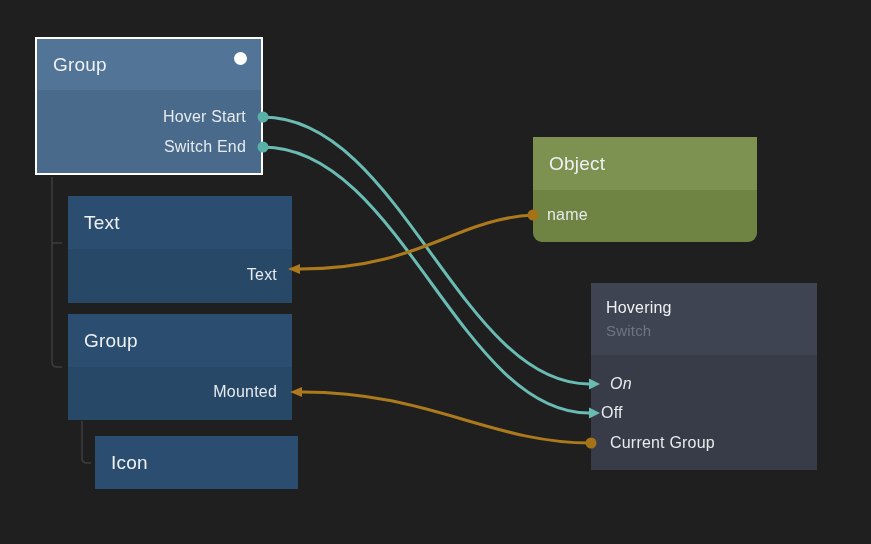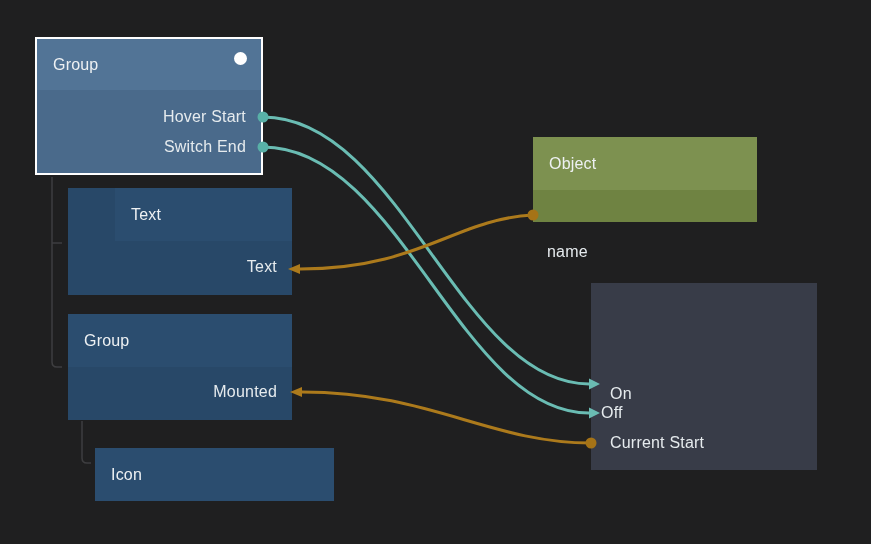--- a/index.html
+++ b/index.html
@@ -4,21 +4,21 @@
 <style>
   html,body{margin:0;padding:0;background:#151515;}
   #canvas{
     position:relative;width:871px;height:544px;overflow:hidden;
     background:#1f1f20;
     font-family:"Liberation Sans","DejaVu Sans",sans-serif;
   }
   .node{position:absolute;box-sizing:border-box;z-index:2;}
   .node .header{display:flex;align-items:center;position:relative;}
   .node .title{
-    color:#eef1f3;font-size:16px;letter-spacing:.2px;padding-left:16px;
+    color:#eef1f3;font-size:19px;letter-spacing:.2px;padding-left:16px;
   }
   .node .subtitle{color:#6d7583;font-size:15px;letter-spacing:.2px;}
   .port{
     position:absolute;height:20px;line-height:20px;
     color:#e6ebee;font-size:16px;letter-spacing:.2px;white-space:nowrap;
   }
   .port.right{right:15px;text-align:right;}
   .port.left{left:15px;text-align:left;}
 
   
@@ -31,42 +31,42 @@
     position:absolute;right:14px;top:13px;width:13px;height:13px;
     border-radius:50%;background:#ffffff;
   }
   #node-group-selected .p0{top:68px;}
   #node-group-selected .p1{top:98px;}
 
   
   .blue{background:#284868;}
   .blue .header{background:#2b4d6f;}
 
-  #node-text{left:68px;top:188px;width:224px;height:107px;padding-left:47px;}
+  #node-text{left:68px;top:196px;width:224px;height:107px;}
   #node-text .header{height:53px;}
   #node-text .p0{top:69px;}
 
   #node-group-child{left:68px;top:314px;width:224px;height:106px;}
   #node-group-child .header{height:53px;}
   #node-group-child .p0{top:68px;margin-left:14px;}
 
-  #node-icon{left:95px;top:448px;width:239px;height:53px;}
+  #node-icon{left:95px;top:436px;width:203px;height:53px;}
   #node-icon .header{height:53px;}
 
   
-  #node-object{left:533px;top:137px;width:224px;height:85px;background:#6f8342;}
+  #node-object{left:533px;top:137px;width:224px;height:105px;background:#6f8342;border-radius:9px;}
   #node-object .header{height:53px;background:#7d9150;}
-  #node-object .p0{top:68px;left:14px;margin-top:37px;}
+  #node-object .p0{top:68px;left:14px;}
 
   
   #node-hovering{left:591px;top:283px;width:226px;height:187px;background:#383c48;}
   #node-hovering .header{height:72px;background:#3f4452;align-items:flex-start;}
   #node-hovering .titleblock{padding:13px 0 0 15px;line-height:23px;}
   #node-hovering .titleblock .title{padding-left:0;font-size:16px;}
-  #node-hovering .p0{top:101px;left:19px;}
+  #node-hovering .p0{top:91px;left:19px;font-style:italic;}
   #node-hovering .p1{top:120px;left:10px;}
   #node-hovering .p2{top:150px;left:19px;}
 
   
   #overlay{position:absolute;left:0;top:0;z-index:5;pointer-events:none;}
   #overlay .hit{pointer-events:auto;}
 </style>
 </head>
 <body>
 
@@ -102,23 +102,29 @@
   </div>
 
   <div class="node" id="node-object">
     <div class="header">
       <span class="title">Object</span>
     </div>
     <div class="port left p0">name</div>
   </div>
 
   <div class="node" id="node-hovering">
+    <div class="header">
+      <div class="titleblock">
+        <div class="title">Hovering</div>
+        <div class="subtitle">Switch</div>
+      </div>
+    </div>
     <div class="port left p0">On</div>
     <div class="port left p1">Off</div>
-    <div class="port left p2">Current Start</div>
+    <div class="port left p2">Current Group</div>
   </div>
 
   <svg id="overlay" width="871" height="544" viewBox="0 0 871 544">
 
     <g stroke-width="1.5" fill="none" stroke="#3e3e40">
       <path d="M52,177 V362 Q52,367 57,367 H62"></path>
       <path d="M52,243 H62"></path>
       <path d="M82,421 V458 Q82,463 87,463 H91"></path>
     </g>
 

